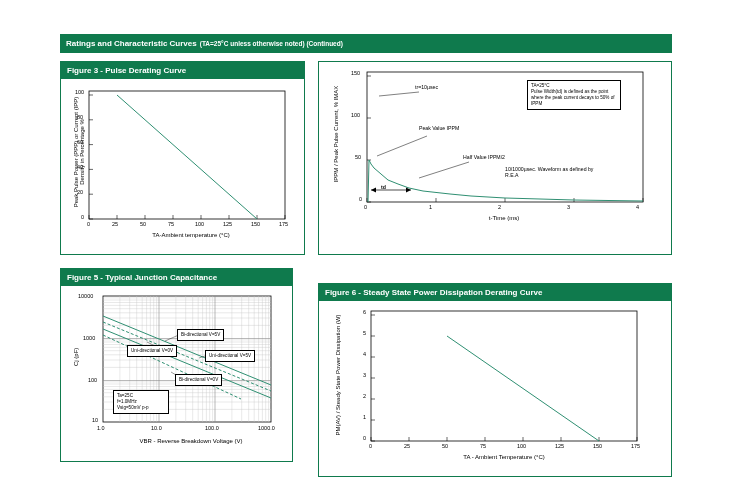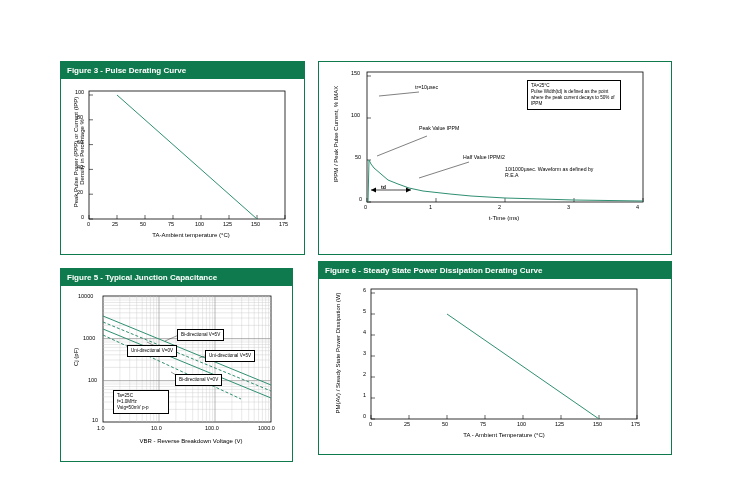--- a/index.html
+++ b/index.html
@@ -26,38 +26,42 @@
   .panel-hd{
     height:17px;background:#0f7a4d;color:#fff;
     display:flex;align-items:center;padding-left:6px;
     font-size:8px;font-weight:bold;box-sizing:border-box;
   }
   .panel-body{position:relative;width:100%;height:calc(100% - 17px);}
 
   #panel-f3{left:60px;top:61px;width:245px;height:194px;}
   #panel-f4{left:318px;top:61px;width:354px;height:194px;}
   #panel-f5{left:60px;top:268px;width:233px;height:194px;}
-  #panel-f6{left:318px;top:261px;width:354px;height:194px;}
+  #panel-f6{left:318px;top:283px;width:354px;height:194px;}
   .axis-title{position:absolute;font-size:6px;text-align:center;}
   .ylabel{
     position:absolute;font-size:6px;
     transform-origin:0 0;
     white-space:nowrap;
   }
   .tick{position:absolute;font-size:5.5px;}
   .box-note{position:absolute;font-size:4.6px;border:0.6px solid #000;padding:2px 3px;line-height:1.3;background:#fff;}
   .lbl{position:absolute;font-size:5.2px;line-height:1.2;}
   .sub{font-size:4.2px;vertical-align:sub;}
   svg{display:block;}
 </style>
 </head>
 <body>
 
 <div class="page">
 
+  <div class="banner">
+    <span>Ratings and Characteristic Curves</span>
+    <span class="sub" style="margin-left:3px;">(TA=25°C unless otherwise noted) (Continued)</span>
+  </div>
 
   <div class="panel" id="panel-f3">
     <div class="panel-hd">Figure 3 - Pulse Derating Curve</div>
     <div class="panel-body">
       <svg width="243" height="176" viewBox="0 0 243 176">
 
         <rect x="28" y="12" width="196" height="128" fill="#ffffff" stroke="#000000" stroke-width="0.8"></rect>
 
         <g stroke="#000" stroke-width="0.6">
           <line x1="28" y1="16" x2="32" y2="16"></line>

